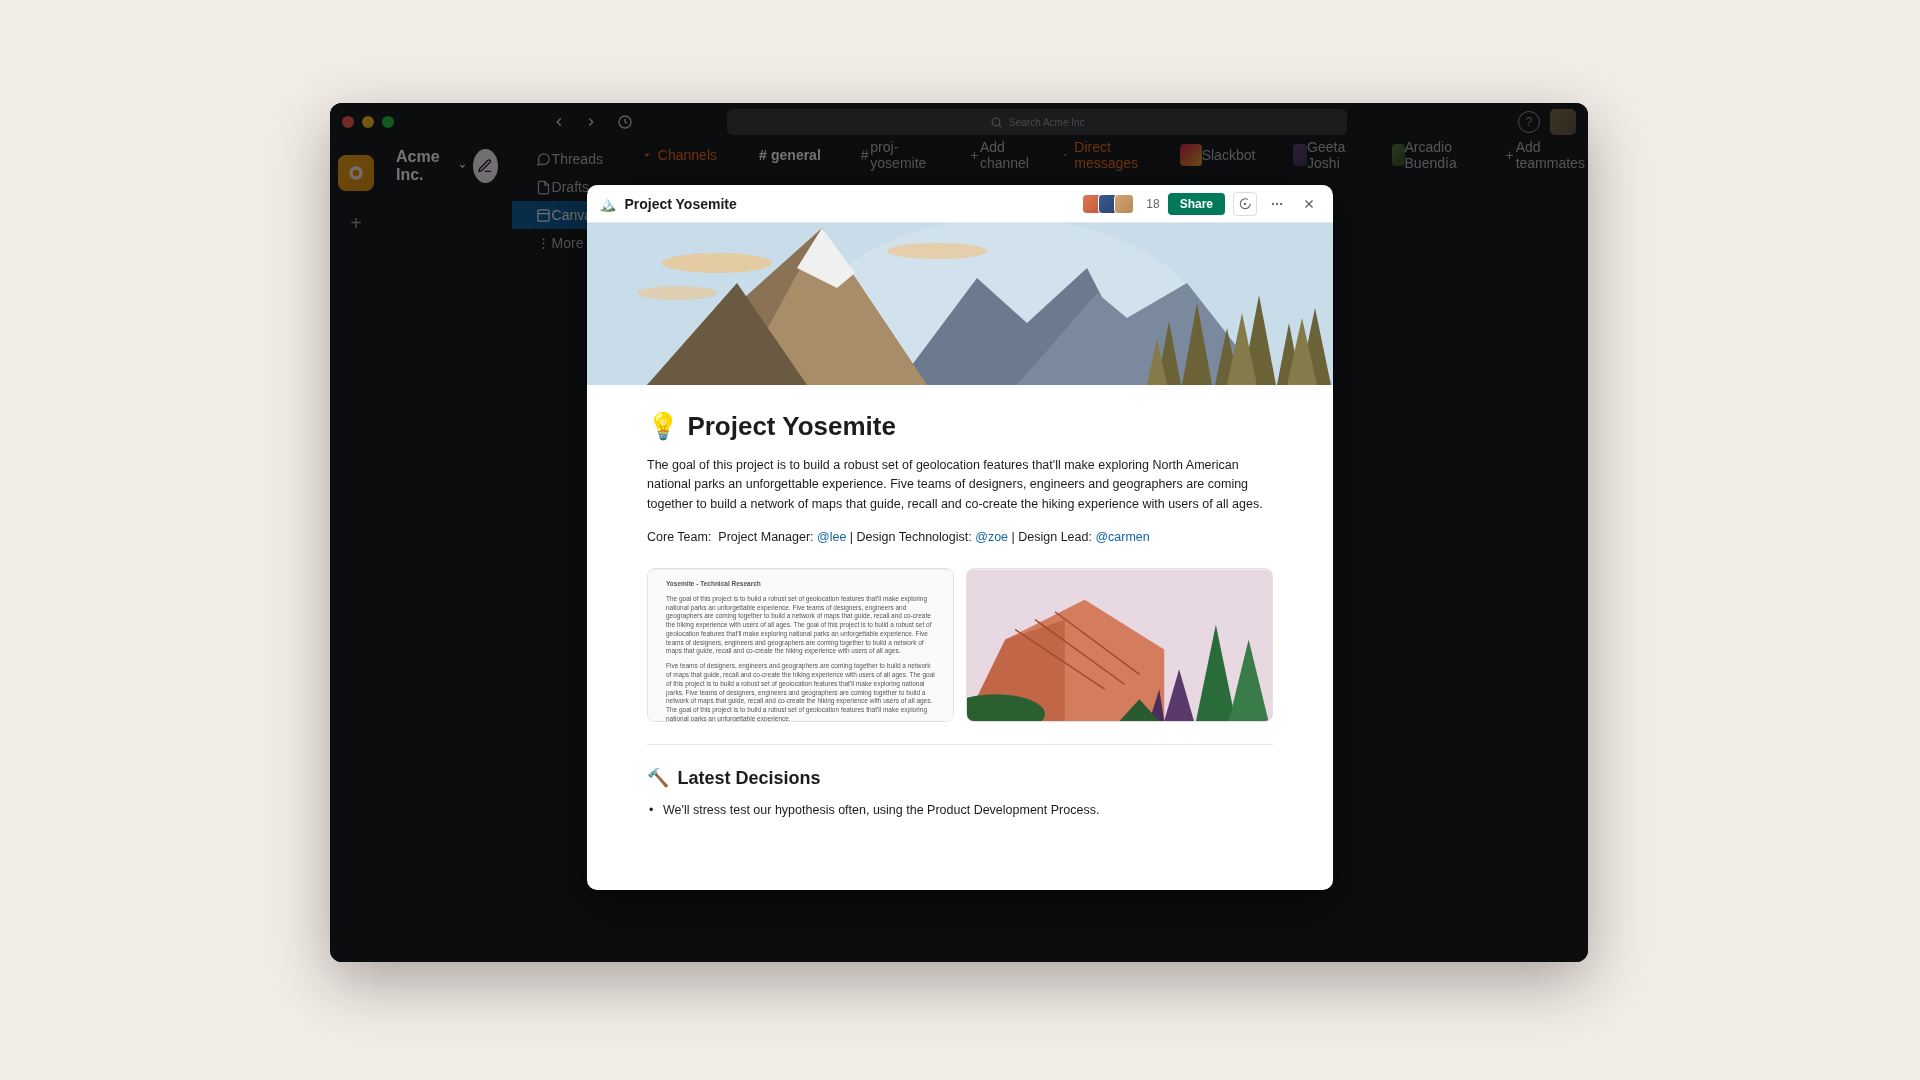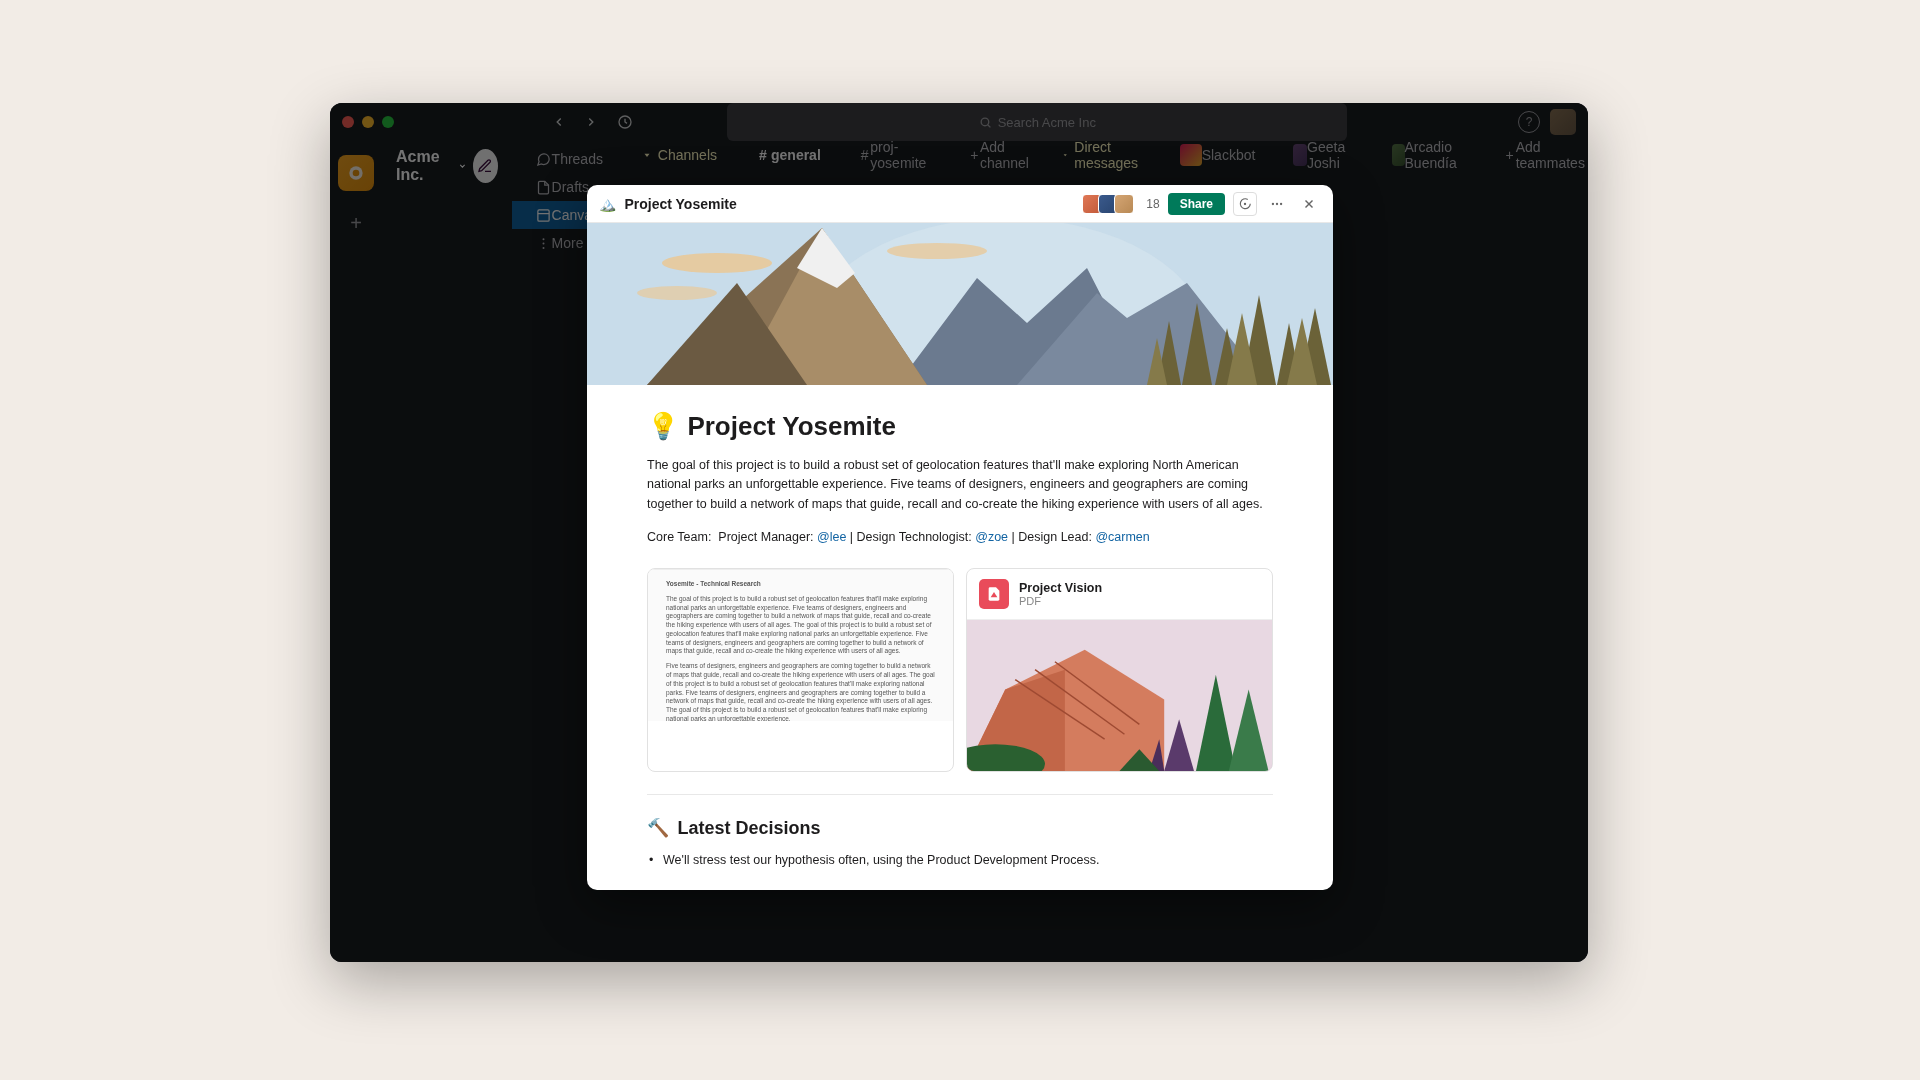--- a/index.html
+++ b/index.html
@@ -47,28 +47,28 @@
   .tl.green { background: #28c840; }
   .nav-arrows { display:flex; gap: 6px; margin-left: 130px;}
   .nav-btn {
     width: 26px; height:26px; border-radius:4px; display:flex;align-items:center;justify-content:center;
     color: #d1d2d3;
   }
   .history-btn { margin-left:2px;}
   .search-bar {
     flex: 0 0 620px;
     margin: 0 auto;
-    height: 38px;
+    height: 26px;
     background: #3f3f44;
     border-radius: 6px;
     display: flex;
     align-items: center;
     justify-content: center;
     color: #a0a0a4;
-    font-size: 13px;
+    font-size: 10px;
     gap: 6px;
   }
   .right-icons { margin-left:auto; display:flex; align-items:center; gap:10px;}
   .help-icon { width:22px; height:22px; border:1.5px solid #a0a0a4; border-radius:50%; display:flex;align-items:center;justify-content:center;color:#a0a0a4;font-size:12px;}
   .avatar-sm { width:26px;height:26px;border-radius:5px;background:linear-gradient(135deg,#8b7355,#6b5a47);}
   
   .app-body { flex:1; display:flex; }
   .rail {
     width: 52px;
     background: #1a1d21;
@@ -91,21 +91,21 @@
     margin-left:auto; width:34px;height:34px;border-radius:50%;background:#f8f8f8;display:flex;align-items:center;justify-content:center;
   }
   .sidebar-section { padding: 4px 0;}
   .sb-item {
     height: 28px; display:flex;align-items:center; padding: 0 14px 0 24px; font-size:14px; gap:0;
     color:#bdbdc1; cursor:pointer;
   }
   .sb-item.active { background:#1164a3; color:#fff;}
   .sb-item.bold { font-weight:700; color:#fff;}
   .sb-heading {
-    height:28px;display:flex;align-items:center;padding:0 14px;gap:6px;font-size:14px;color:#fef9c3;
+    height:28px;display:flex;align-items:center;padding:0 14px;gap:6px;font-size:14px;color:#f97316;
   }
   .sb-icon { width:16px; display:inline-flex;justify-content:center;}
   .presence { width:22px;height:22px;border-radius:4px;background:#4a4a4f;display:inline-block;}
   .sidebar-footer {
     margin-top:auto; height:44px;border-top:1px solid #333;display:flex;align-items:center;padding:0 16px;
     color:#bdbdc1;font-size:14px;
   }
   .toggle {
     margin-left:auto;width:34px;height:18px;border-radius:10px;background:#3a3a3f;position:relative;
   }
@@ -420,32 +420,20 @@
 
     <div class="attachments">
       <div class="attach-card">
         <div class="attach-preview">
           <div style="font-weight:700;margin-bottom:6px;">Yosemite - Technical Research</div>
           <div style="margin-bottom:6px;">The goal of this project is to build a robust set of geolocation features that'll make exploring national parks an unforgettable experience. Five teams of designers, engineers and geographers are coming together to build a network of maps that guide, recall and co-create the hiking experience with users of all ages. The goal of this project is to build a robust set of geolocation features that'll make exploring national parks an unforgettable experience. Five teams of designers, engineers and geographers are coming together to build a network of maps that guide, recall and co-create the hiking experience with users of all ages.</div>
           <div>Five teams of designers, engineers and geographers are coming together to build a network of maps that guide, recall and co-create the hiking experience with users of all ages. The goal of this project is to build a robust set of geolocation features that'll make exploring national parks. Five teams of designers, engineers and geographers are coming together to build a network of maps that guide, recall and co-create the hiking experience with users of all ages. The goal of this project is to build a robust set of geolocation features that'll make exploring national parks an unforgettable experience.</div>
         </div>
       </div>
       <div class="attach-card">
-        <div class="attach-head">
-          <div class="attach-icon pdf">
-            <svg width="16" height="16" viewBox="0 0 24 24" fill="#fff">
-                <path d="M6 2h9l5 5v13a2 2 0 0 1-2 2H6a2 2 0 0 1-2-2V4a2 2 0 0 1 2-2z"></path>
-                <path fill="#e94b5a" d="M12 9l5 8H7z"></path>
-              </svg>
-          </div>
-          <div>
-            <div class="attach-title">Project Vision</div>
-            <div class="attach-sub">PDF</div>
-          </div>
-        </div>
         <div class="attach-preview img">
           <svg width="100%" height="100%" viewBox="0 0 310 152" preserveAspectRatio="xMidYMid slice">
             <rect width="310" height="152" fill="#e8d8e2"></rect>
             <polygon points="0,152 40,70 120,30 200,80 200,152" fill="#d47c5e"></polygon>
             <polygon points="0,152 40,70 100,50 100,152" fill="#c26648"></polygon>
             <line x1="50" y1="60" x2="140" y2="120" stroke="#9e4a32" stroke-width="1.5"></line>
             <line x1="70" y1="50" x2="160" y2="115" stroke="#9e4a32" stroke-width="1.5"></line>
             <line x1="90" y1="42" x2="175" y2="105" stroke="#9e4a32" stroke-width="1.5"></line>
             <polygon points="185,152 195,120 200,152" fill="#4a2d5a"></polygon>
             <polygon points="200,152 215,100 230,152" fill="#5a3a6b"></polygon>

